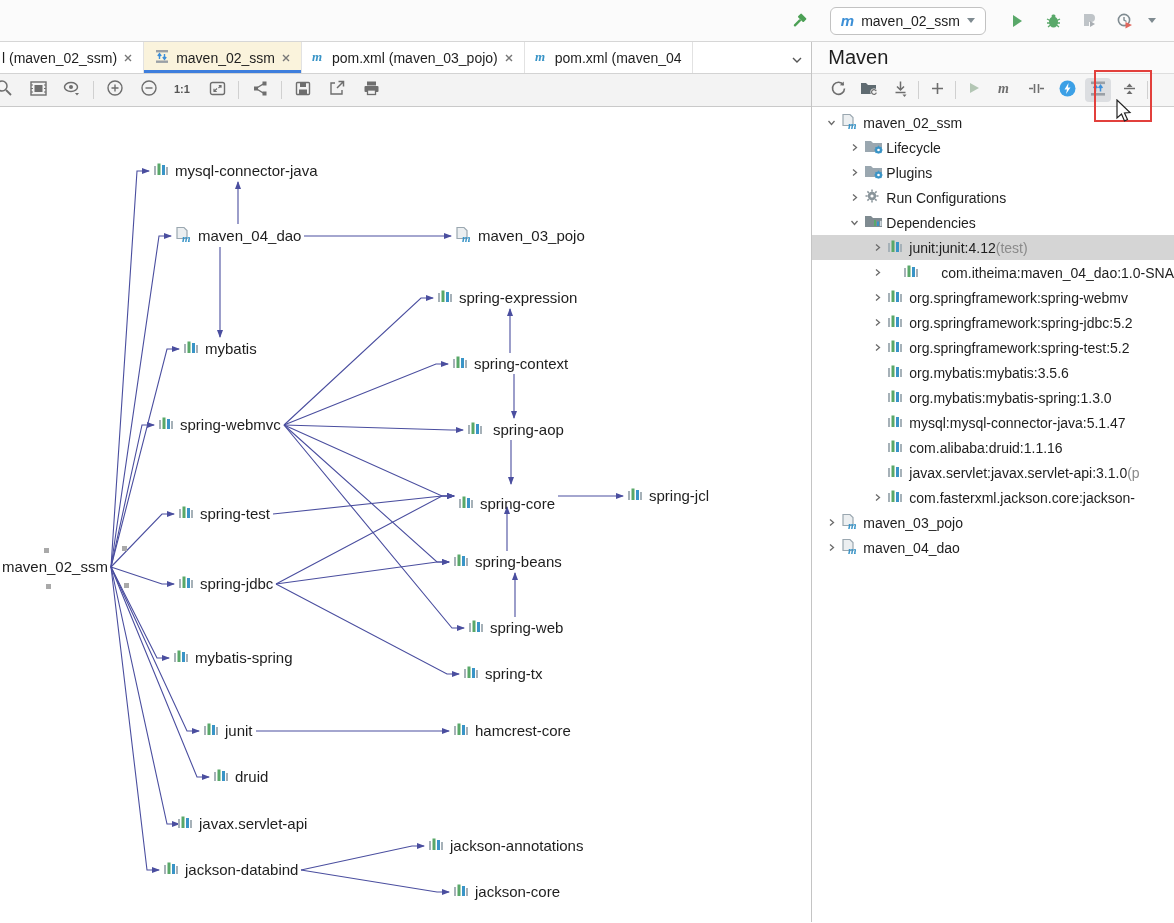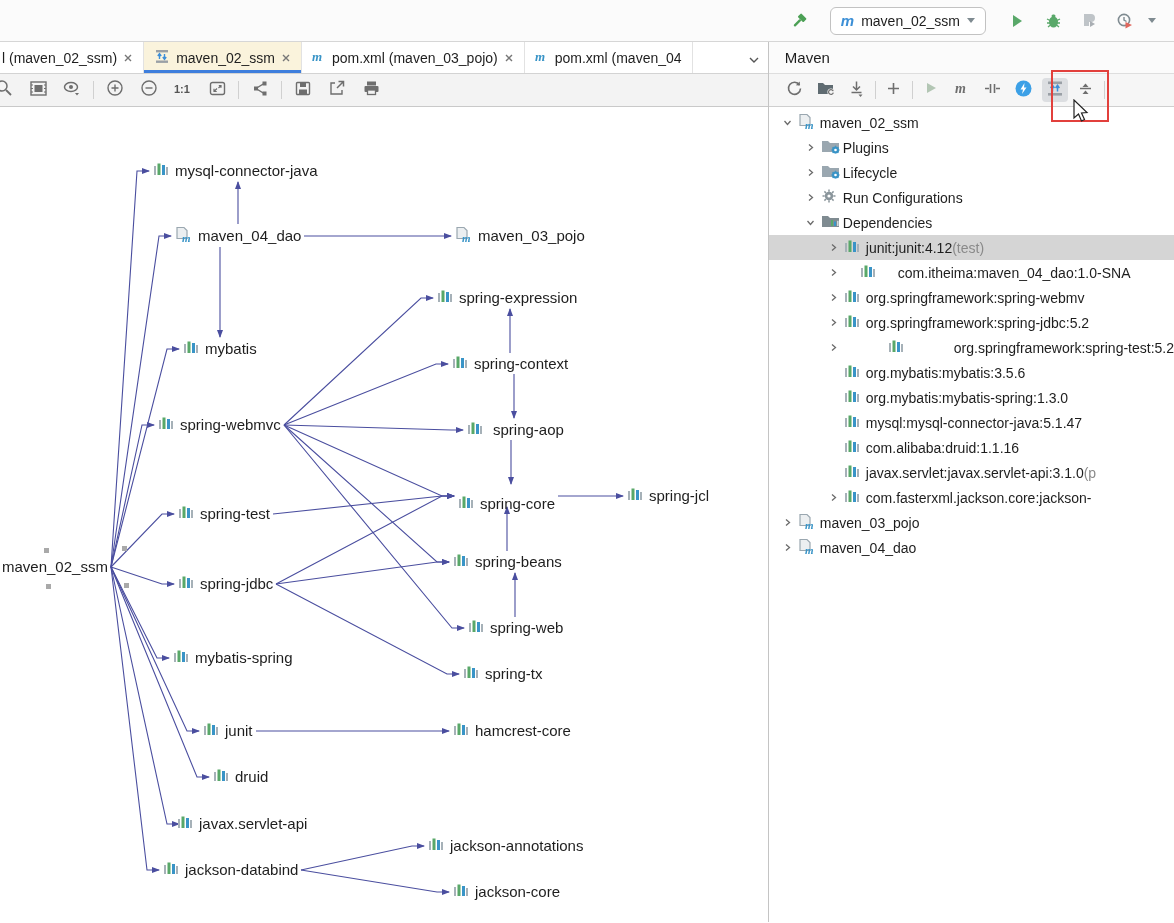--- a/index.html
+++ b/index.html
@@ -29,21 +29,21 @@
     justify-content:center; border-radius:4px; flex:0 0 auto; }
   .sep { width:1px; height:18px; background:#d0d0d0; flex:0 0 auto; }
   .canvas { position:relative; flex:1; background:#fff; overflow:hidden; }
   .node { position:absolute; display:flex; align-items:center; gap:6px; font-size:15px;
     white-space:nowrap; z-index:2; }
   .node svg { flex:0 0 auto; }
   .handle { position:absolute; width:5px; height:5px; background:#a9a9a9; z-index:3; }
   svg.edges { position:absolute; left:0; top:0; z-index:1; }
   .maven-panel { flex:1; display:flex; flex-direction:column; position:relative; background:#fff; }
   .panel-header { height:32px; display:flex; align-items:center; padding-left:16px;
-    font-size:15px; border-bottom:1px solid #dedede; background:#fbfbfb; }
+    font-size:20px; border-bottom:1px solid #dedede; background:#fbfbfb; }
   .mtoolbar { height:33px; background:#f6f6f6; border-bottom:1px solid #cfcfcf;
     display:flex; align-items:center; gap:5px; padding-left:13px; }
   .ic.hl { background:#dcdee1; }
   .tree { flex:1; overflow:hidden; padding-top:3px; font-size:14px; }
   .trow { height:25px; display:flex; align-items:center; white-space:nowrap; overflow:hidden; }
   .trow.selected { background:#d5d5d5; }
   .trow .chev { width:20px; display:flex; justify-content:center; flex:0 0 auto; }
   .trow .ticon { width:22px; display:flex; justify-content:flex-start; flex:0 0 auto; }
   .trow .suffix { color:#8a8a8a; }
   .hl-box { position:absolute; border:2px solid #e2403c; z-index:10; pointer-events:none; }
@@ -564,37 +564,37 @@
             </svg>
           </span>
           <span class="ticon">
             <span><svg width="19" height="16" viewBox="0 0 19 16">
                 <path d="M1 3 h6 l2 2 h9 v9 h-17 z" fill="#9aa7b0"></path>
                 <circle cx="14.5" cy="12" r="3.5" fill="#3994c7"></circle>
                 <circle cx="14.5" cy="12" r="1.3" fill="#fff"></circle>
                 <path d="M14.5 7.8 v1 M14.5 15.2 v-1 M10.3 12 h1 M18.7 12 h-1 M11.6 9.1 l.7 .7 M17.4 14.9 l-.7 -.7 M11.6 14.9 l.7 -.7 M17.4 9.1 l-.7 .7" stroke="#3994c7" stroke-width="1.1"></path>
               </svg></span>
           </span>
-          <span>Plugins</span>
+          <span>Lifecycle</span>
         </div>
         <div class="trow" style="padding-left: 32px;">
           <span class="chev">
             <svg width="9" height="9" viewBox="0 0 9 9">
               <path d="M3 1.5 L6.5 4.5 L3 7.5" stroke="#6b6b6b" stroke-width="1.3" fill="none"></path>
             </svg>
           </span>
           <span class="ticon">
             <span><svg width="19" height="16" viewBox="0 0 19 16">
                 <path d="M1 3 h6 l2 2 h9 v9 h-17 z" fill="#9aa7b0"></path>
                 <circle cx="14.5" cy="12" r="3.5" fill="#3994c7"></circle>
                 <circle cx="14.5" cy="12" r="1.3" fill="#fff"></circle>
                 <path d="M14.5 7.8 v1 M14.5 15.2 v-1 M10.3 12 h1 M18.7 12 h-1 M11.6 9.1 l.7 .7 M17.4 14.9 l-.7 -.7 M11.6 14.9 l.7 -.7 M17.4 9.1 l-.7 .7" stroke="#3994c7" stroke-width="1.1"></path>
               </svg></span>
           </span>
-          <span>Lifecycle</span>
+          <span>Plugins</span>
         </div>
         <div class="trow" style="padding-left: 32px;">
           <span class="chev">
             <svg width="9" height="9" viewBox="0 0 9 9">
               <path d="M3 1.5 L6.5 4.5 L3 7.5" stroke="#6b6b6b" stroke-width="1.3" fill="none"></path>
             </svg>
           </span>
           <span class="ticon">
             <span><svg width="16" height="16" viewBox="0 0 16 16">
                 <circle cx="8" cy="8" r="4.2" fill="#8a959b"></circle>
@@ -678,21 +678,21 @@
           <span class="ticon">
             <span><svg width="16" height="14" viewBox="0 0 16 14">
                 <rect x="1" y="4" width="2" height="9" fill="#a6b1b8"></rect>
                 <rect x="4.5" y="1.5" width="3" height="11.5" fill="#59a869"></rect>
                 <rect x="9" y="3" width="3" height="10" fill="#3994c7"></rect>
                 <rect x="13" y="5" width="2" height="8" fill="#a6b1b8"></rect>
               </svg></span>
           </span>
           <span>org.springframework:spring-jdbc:5.2</span>
         </div>
-        <div class="trow" style="padding-left: 55px; gap: 44px;">
+        <div class="trow" style="padding-left: 55px;">
           <span class="chev">
             <svg width="9" height="9" viewBox="0 0 9 9">
               <path d="M3 1.5 L6.5 4.5 L3 7.5" stroke="#6b6b6b" stroke-width="1.3" fill="none"></path>
             </svg>
           </span>
           <span class="ticon">
             <span><svg width="16" height="14" viewBox="0 0 16 14">
                 <rect x="1" y="4" width="2" height="9" fill="#a6b1b8"></rect>
                 <rect x="4.5" y="1.5" width="3" height="11.5" fill="#59a869"></rect>
                 <rect x="9" y="3" width="3" height="10" fill="#3994c7"></rect>

